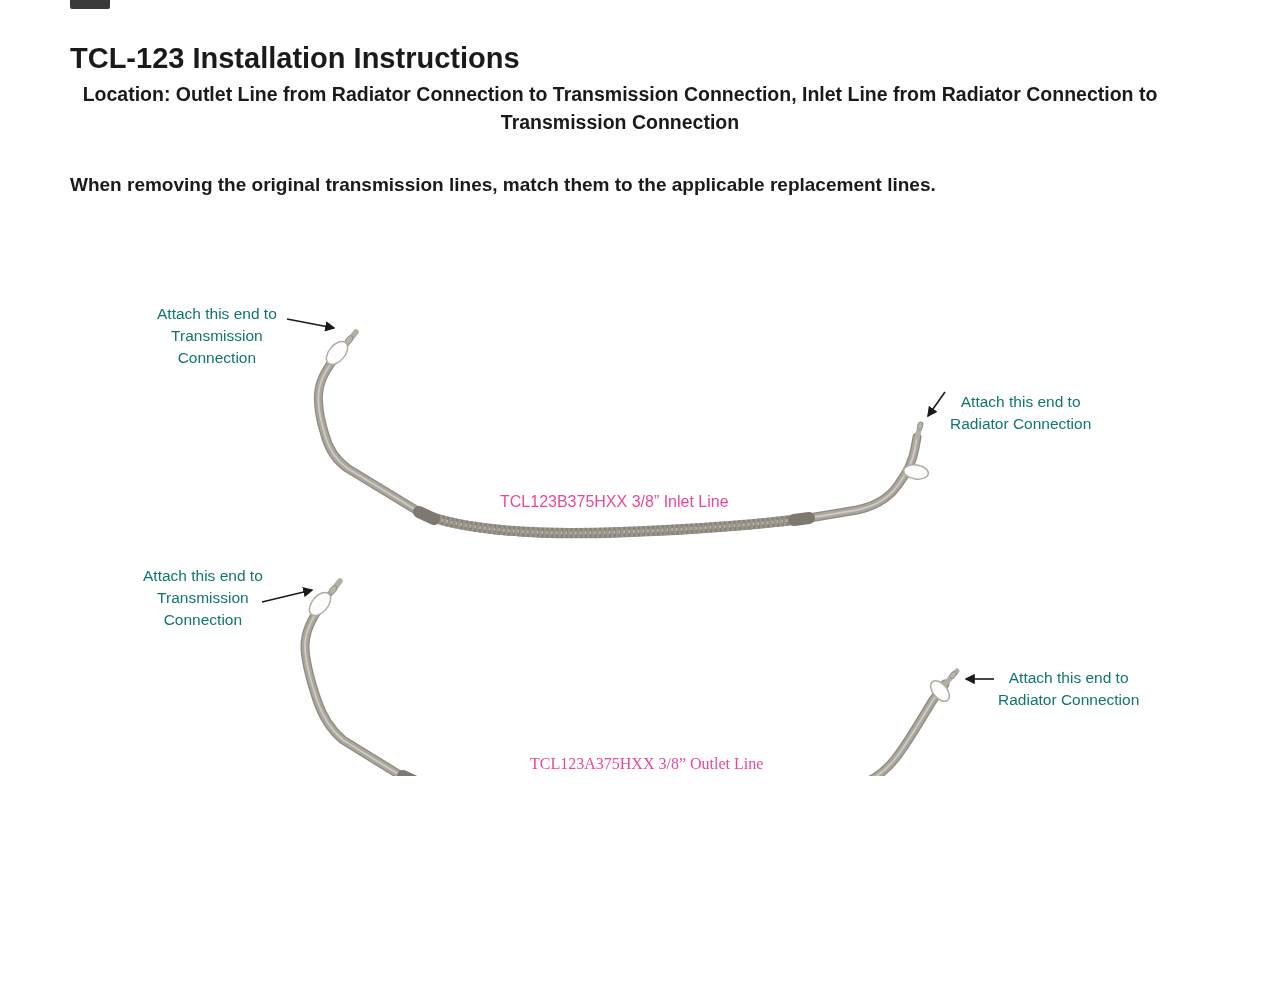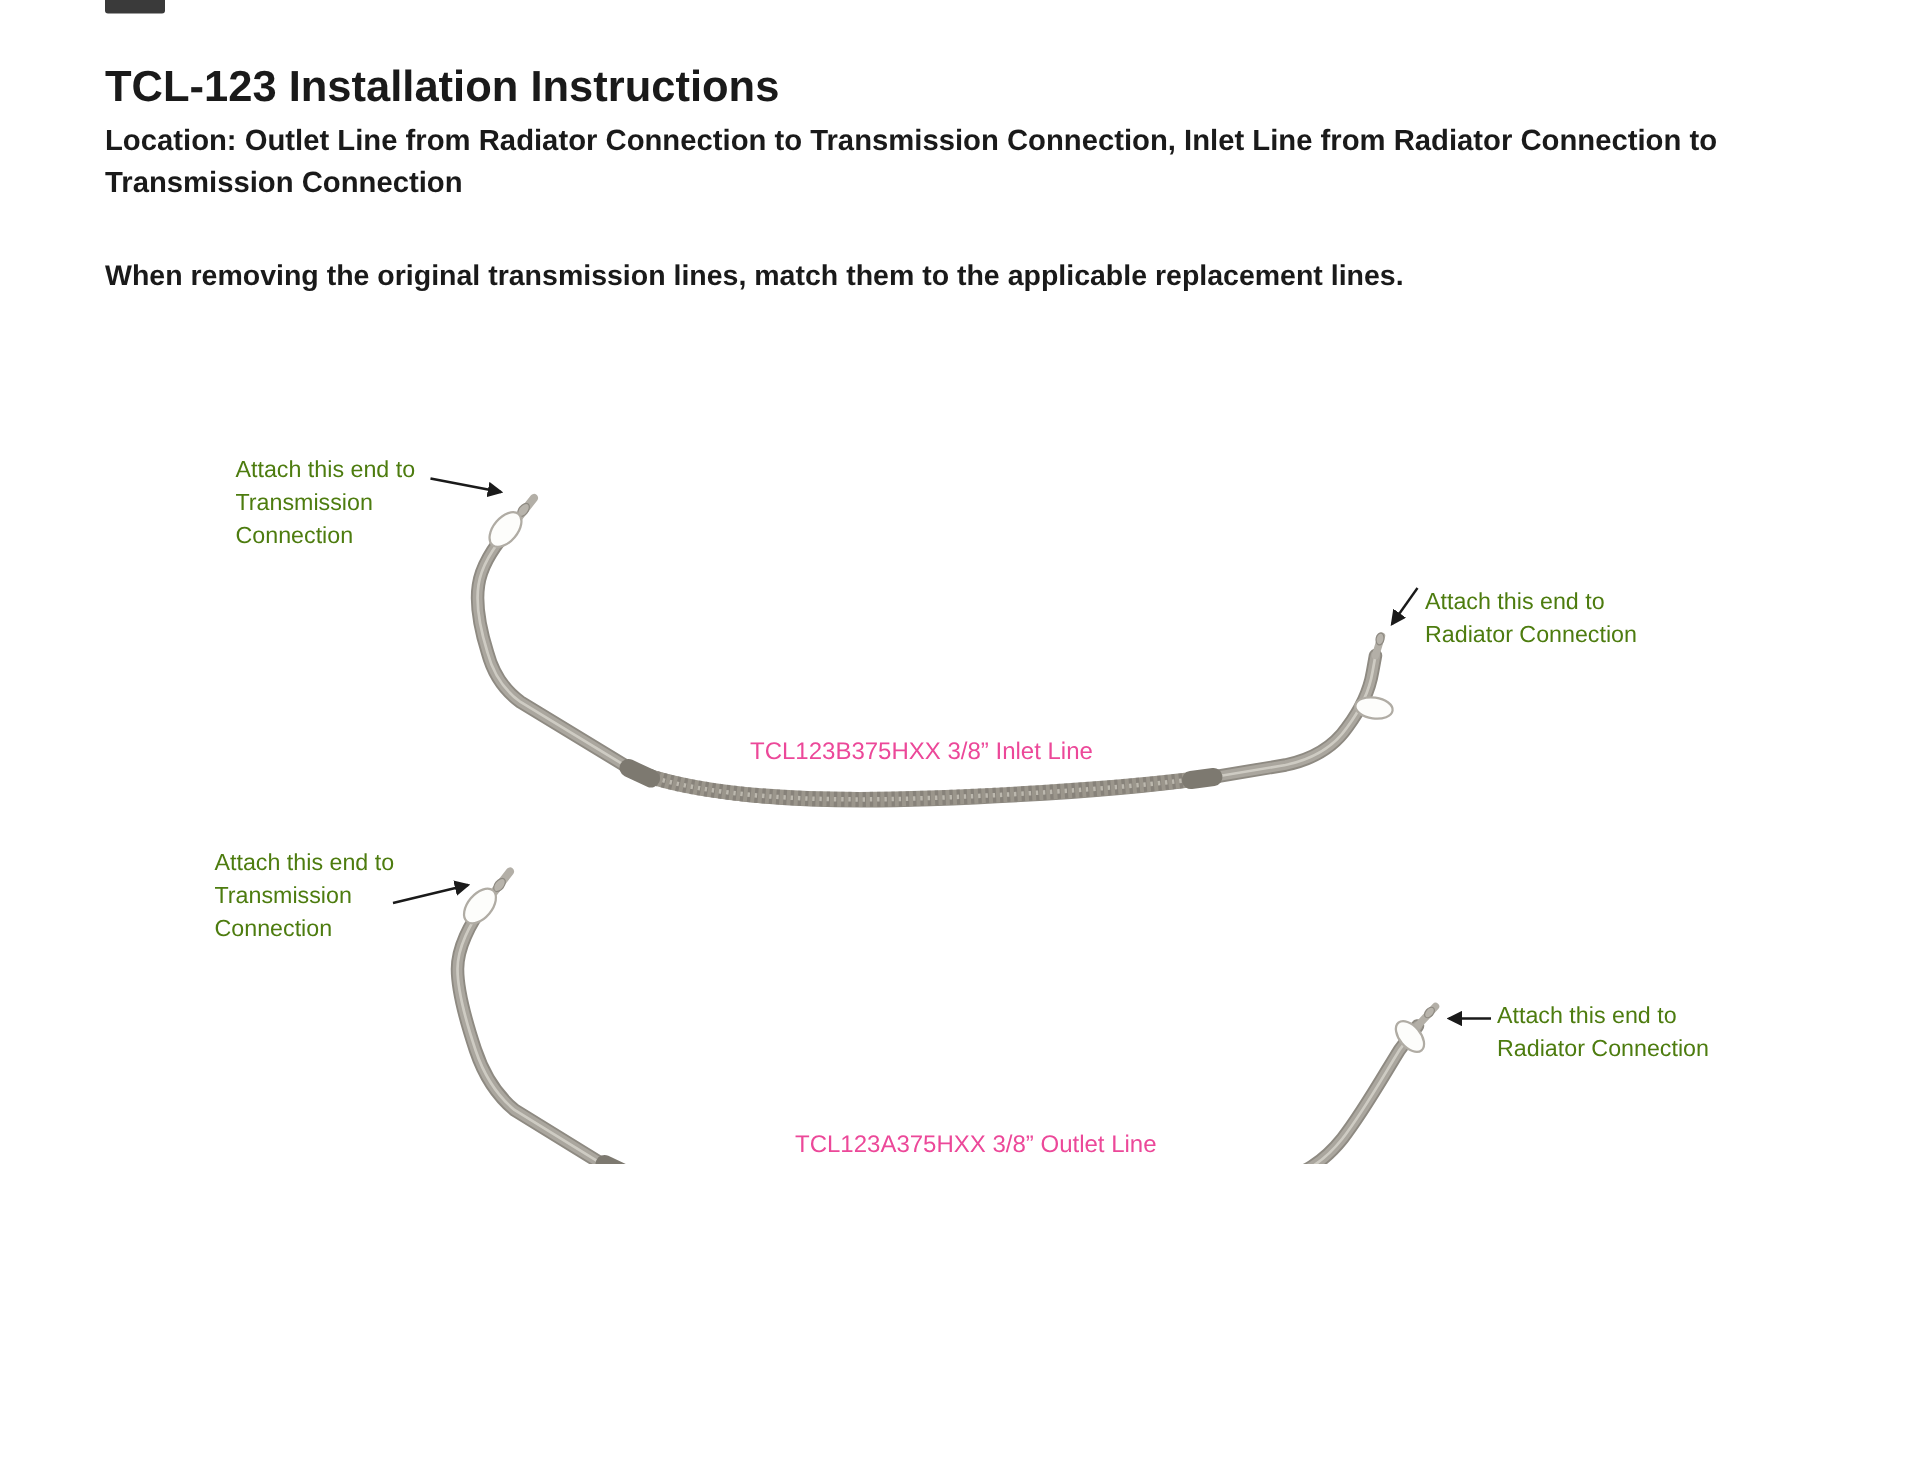--- a/index.html
+++ b/index.html
@@ -2,38 +2,38 @@
 <html><head>
 <meta charset="utf-8">
 <style>
   * { margin:0; padding:0; box-sizing:border-box; }
   html,body { background:#ffffff; }
   body {
     width:1280px; height:989px;
     font-family:"Liberation Sans", sans-serif;
     color:#1a1a1a;
   }
-  .page { position:relative; width:1280px; height:776px; background:#fff; overflow:hidden; }
+  .page { position:relative; width:1280px; height:776px; background:#fff; overflow:hidden;text-align:center; }
   .abs { position:absolute; }
 
   .corner-mark { left:70px; top:0; width:40px; height:9px; background:#3a3a3a; border-radius:0 0 2px 2px; }
 
   .title { left:70px; top:42px; font-size:29px; font-weight:700; }
   .subtitle { left:70px; top:81px; width:1100px; font-size:19.5px; font-weight:700; line-height:1.42; }
   .intro { left:70px; top:174px; font-size:19px; font-weight:700; }
 
-  .callout { font-size:15.5px; line-height:1.42; white-space:pre-line; color:#4d7c0f; }
+  .callout { font-size:15.5px; line-height:1.42; white-space:pre-line; color:#0f766e; }
   .callout-inlet-trans  { left:157px; top:303px; }
   .callout-inlet-rad    { left:950px; top:391px; }
   .callout-outlet-trans { left:143px; top:565px; }
   .callout-outlet-rad   { left:998px; top:667px; }
 
   .line-label { font-size:16px; color:#ec4899; }
   .label-inlet  { left:500px; top:493px; }
-  .label-outlet { left:530px; top:755px; }
+  .label-outlet { left:530px; top:755px;font-family:Liberation Serif, serif; }
 
   .footer-note { left:92px; top:871px; font-size:17.5px; font-weight:700; line-height:1.5; }
 
   svg.diagram { position:absolute; left:0; top:0; pointer-events:none; }
 </style>
 </head>
 <body>
 
 <div class="page">
 

